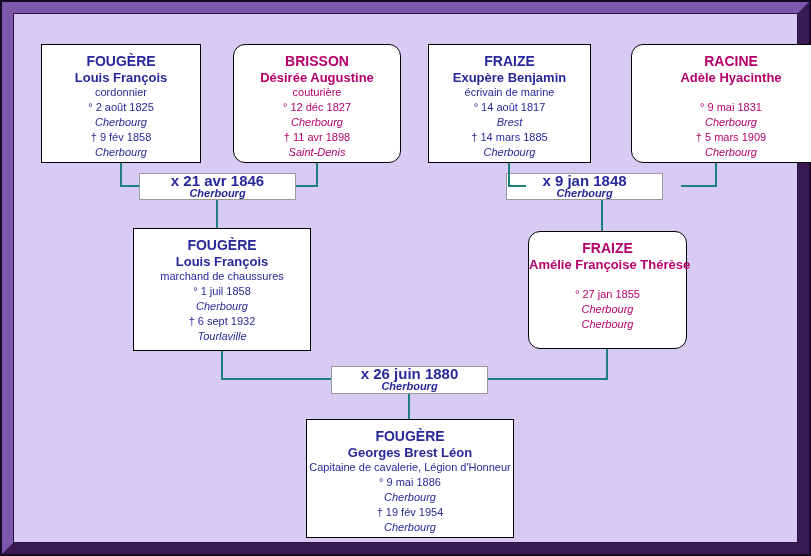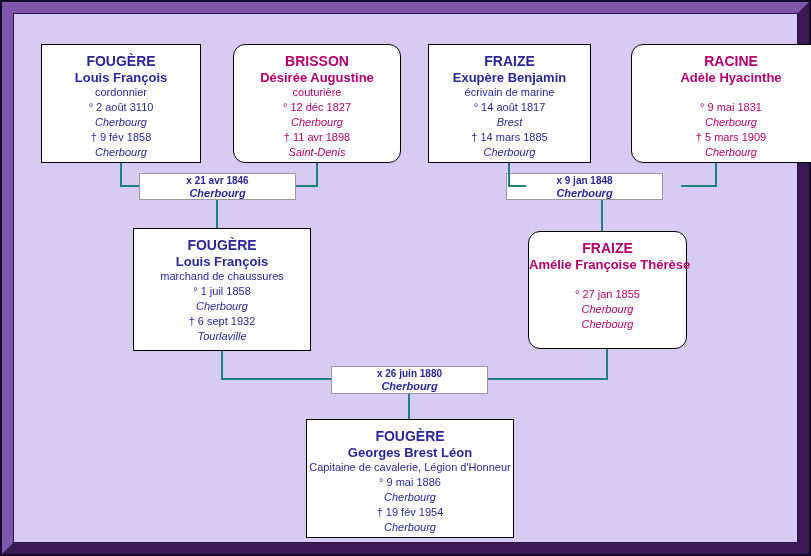--- a/index.html
+++ b/index.html
@@ -36,36 +36,36 @@
   .place{font-style:italic;}
   .mbox{
     position:absolute;
     background:#ffffff;
     border:1px solid #9a9a9a;
     color:#28289a;
     text-align:center;
     box-sizing:border-box;
     padding-top:1px;
   }
-  .mdate{font-size:10px;font-weight:bold;line-height:12px;white-space:nowrap;text-align:center;}
+  .mdate{font-size:15px;font-weight:bold;line-height:12px;white-space:nowrap;text-align:center;}
   .mplace{font-size:11px;font-weight:bold;font-style:italic;line-height:12px;white-space:nowrap;}
   .cline{position:absolute;background:#1f8080;}
 </style>
 </head>
 <body>
 
 <div class="canvas">
   <div class="mat">
     <div class="interior">
 
       <div class="pbox male" style="left:27px;top:30px;width:160px;height:119px">
         <div class="surname">FOUGÈRE</div>
         <div class="given">Louis François</div>
         <div class="line">cordonnier</div>
-        <div class="line">° 2 août 3110</div>
+        <div class="line">° 2 août 1825</div>
         <div class="line place">Cherbourg</div>
         <div class="line">† 9 fév 1858</div>
         <div class="line place">Cherbourg</div>
       </div>
 
       <div class="pbox female" style="left:219px;top:30px;width:168px;height:119px">
         <div class="surname">BRISSON</div>
         <div class="given">Désirée Augustine</div>
         <div class="line">couturière</div>
         <div class="line">° 12 déc 1827</div>

